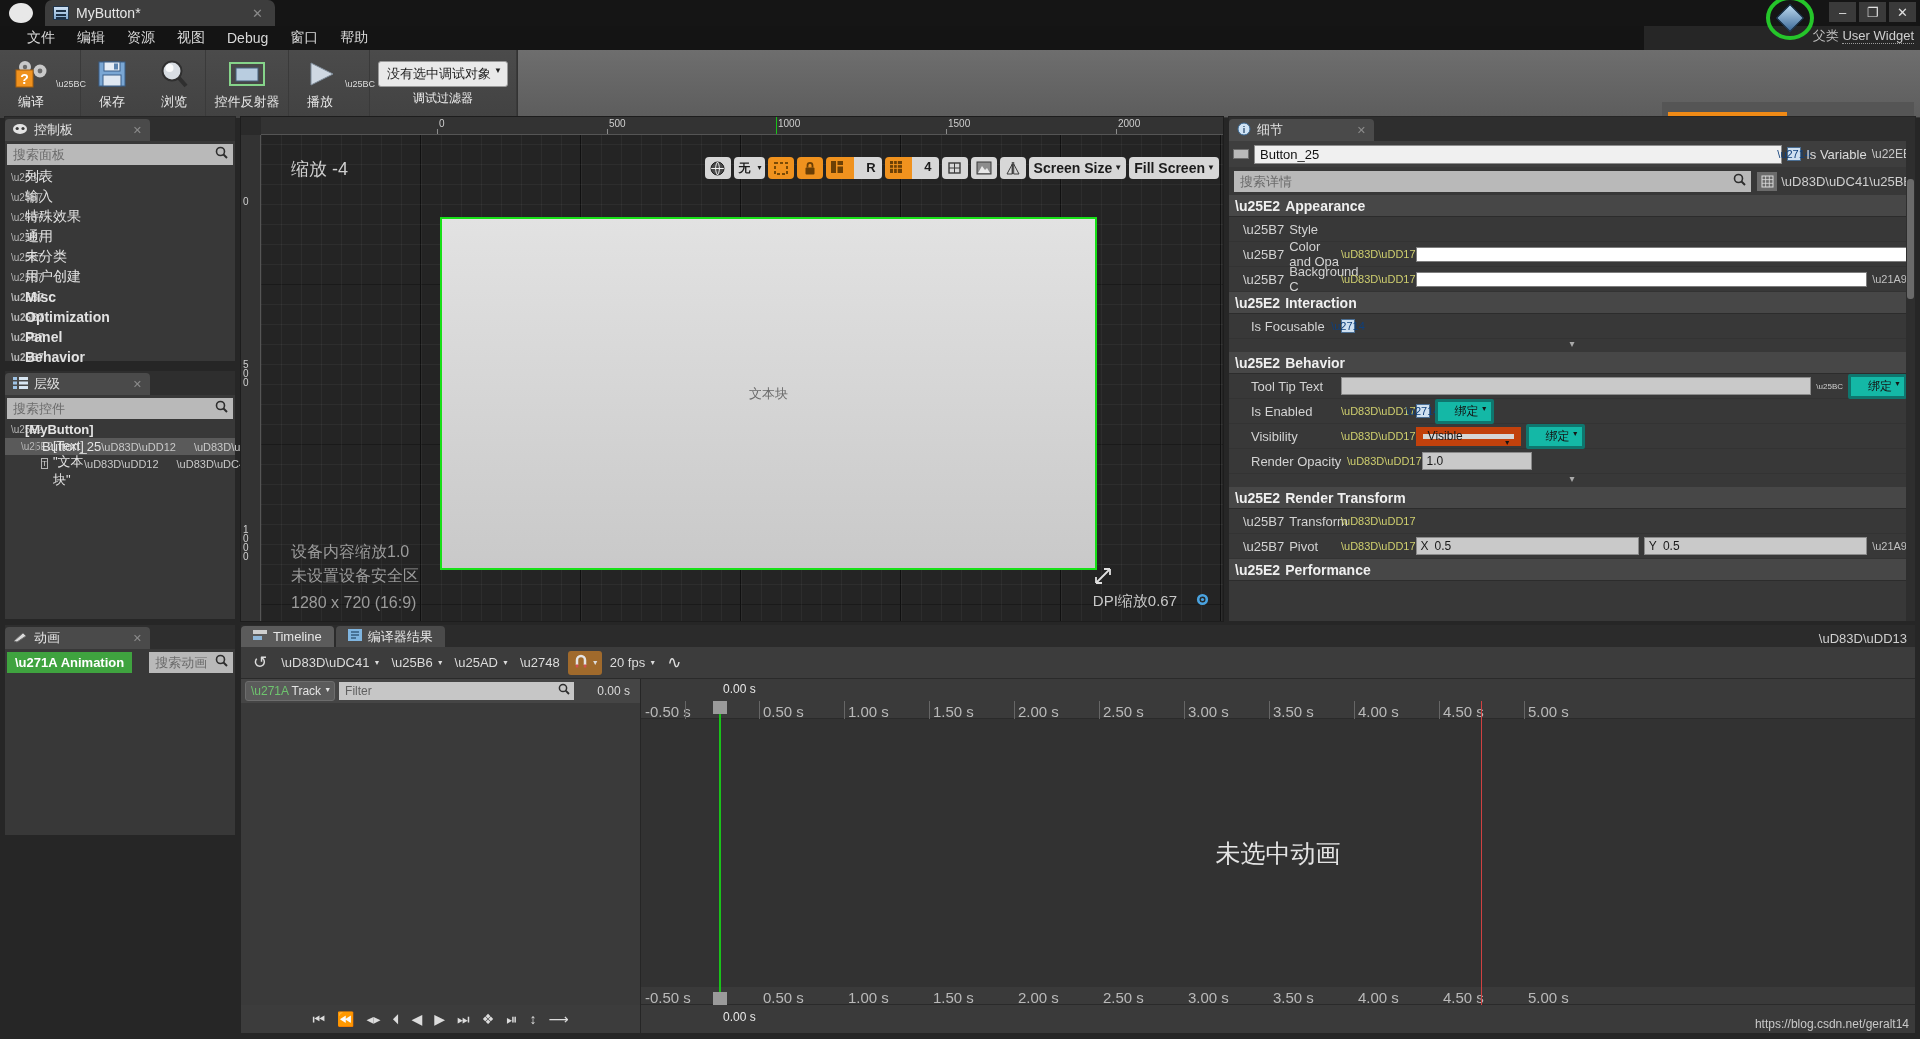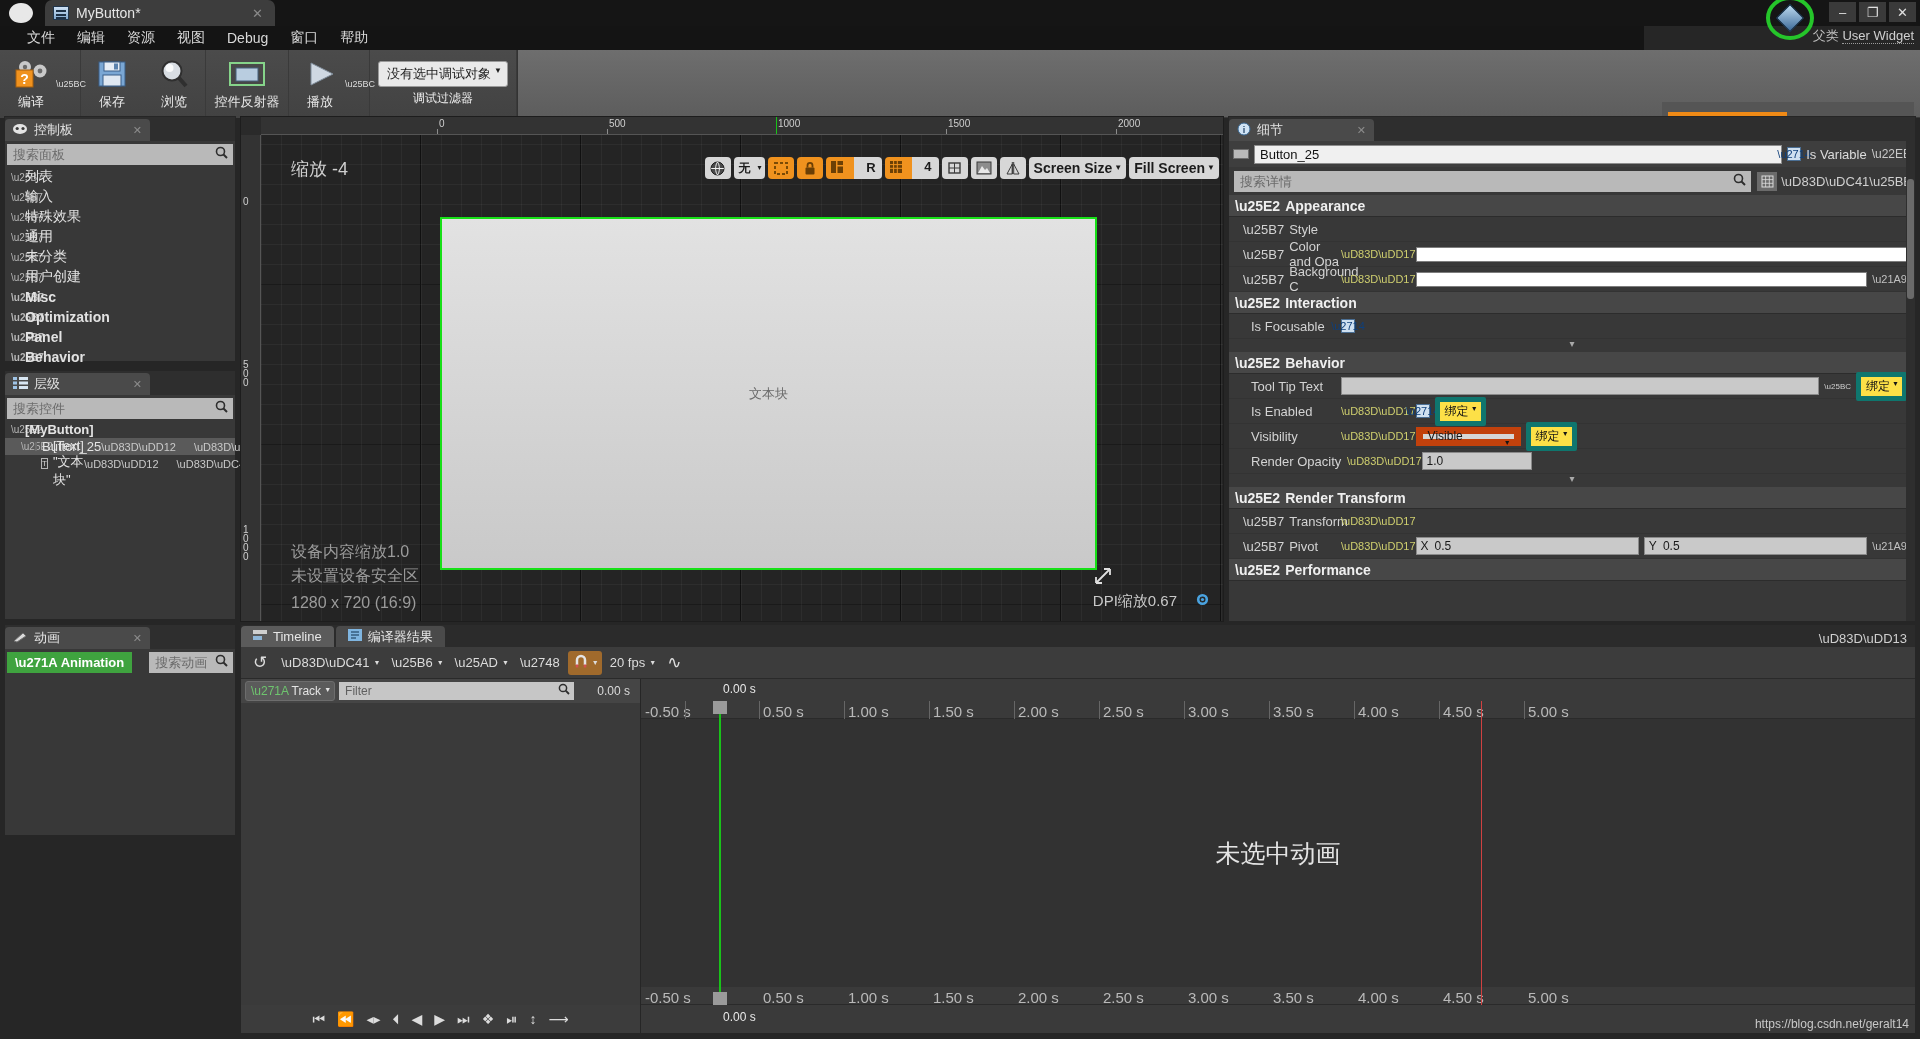--- a/index.html
+++ b/index.html
@@ -133,22 +133,22 @@
   .drow { display:flex; align-items:center; height:25px; border-bottom:1px solid #333; font-size:13px;}
   .dlabel { width:112px; padding-left:14px; color:#d3d3d3; display:flex; align-items:center; gap:5px;}
   .dcat { background:#474747; height:22px; display:flex; align-items:center; padding-left:6px;
      font-weight:bold; font-size:14px; color:#efefef; gap:5px; border-bottom:1px solid #2c2c2c;}
   .dval { flex:1; display:flex; align-items:center; gap:5px; padding-right:8px;}
   .colorswatch{ height:15px; flex:1; background:#fff; border:1px solid #7d7d7d;}
   .chk { width:14px; height:14px; background:#cfe0f0; border:1px solid #4b6f94; display:flex;
      align-items:center; justify-content:center; color:#0f3f7a; font-size:11px;}
   .txtinput{ height:18px; background:#c9c9c9; border:1px solid #8a8a8a; color:#1a1a1a; flex:1;
      display:flex; align-items:center; padding:0 4px; font-size:12px;}
-  .bindbtn{ background:#fde047; color:#151515; border:5px solid #0f766e; border-radius:2px;
-     font-size:12px; padding:1px 12px 1px 5px; position:relative;}
+  .bindbtn{ background:#14b8a6; color:#151515; border:3px solid #0f766e; border-radius:2px;
+     font-size:12px; padding:1px 12px 1px 17px; position:relative;}
   .bindbtn:after{content:"\25BC"; position:absolute; right:3px; top:3px; font-size:7px;}
   .selectbox{ height:19px; background:#d6d6d6; color:#151515; border:7px solid #c2410c;
      display:flex; align-items:center; padding:0 14px 0 5px; font-size:12px; position:relative; }
   .selectbox:after{content:"\25BC"; position:absolute; right:3px; top:5px; font-size:7px;}
   .dtitlebar{ height:26px; background:#3e3e3e; display:flex; align-items:center; padding:2px 4px; gap:5px;}
   .namefield{ flex:1; height:19px; background:#f0f0f0; border:1px solid #8d8d8d; color:#111;
      display:flex; align-items:center; padding:0 5px; font-size:13px;}
   .reset-arrow{ color:#c0c0c0; font-size:11px; }
   .moredots{ text-align:center; color:#a9a9a9; font-size:10px; height:13px; line-height:10px;}
 

